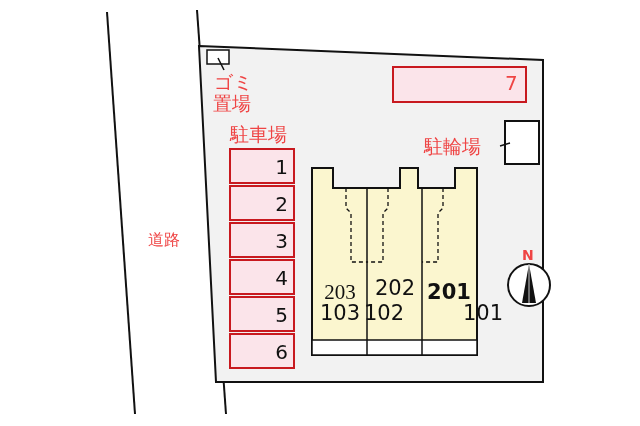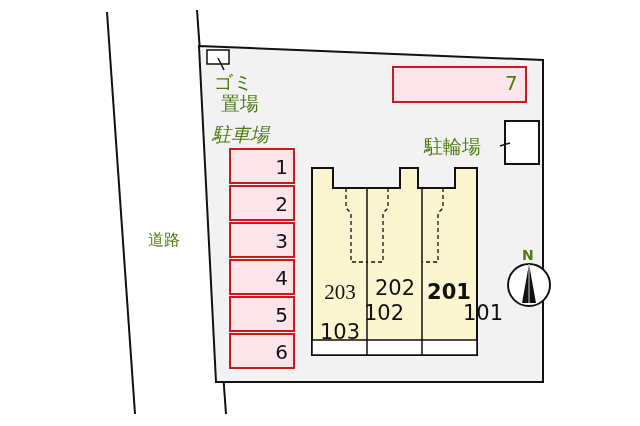--- a/index.html
+++ b/index.html
@@ -1,18 +1,18 @@
 <!DOCTYPE html>
 <html><head>
 <meta charset="utf-8">
 <style>
   html,body{margin:0;padding:0;background:#fff;}
   body{width:640px;height:426px;position:relative;overflow:hidden;font-family:"DejaVu Sans","Liberation Sans",sans-serif;color:#111;}
   svg{position:absolute;left:0;top:0;}
-  .lbl{position:absolute;font-size:19px;line-height:21px;white-space:nowrap;color:#4d7c0f;}
+  .lbl{position:absolute;font-size:19px;line-height:21px;white-space:nowrap;color:#ef4444;}
   .slot{position:absolute;left:229px;width:66px;height:36px;background:#fbe4ea;border:2px solid #c8191f;box-sizing:border-box;}
   .slot span{position:absolute;right:5px;top:5px;font-size:20px;line-height:24px;}
   .unit{position:absolute;font-size:21px;line-height:23px;text-align:center;width:52px;}
 </style>
 </head>
 <body>
 
 <svg width="640" height="426" viewBox="0 0 640 426">
 
   <line x1="107" y1="12" x2="135" y2="414" stroke="#111" stroke-width="2"></line>
@@ -38,23 +38,23 @@
   <rect x="393" y="67" width="133" height="35" fill="#fbe4ea" stroke="#c8191f" stroke-width="2"></rect>
 
   <circle cx="529" cy="285" r="21" fill="#fff" stroke="#111" stroke-width="2"></circle>
   <polygon points="529,264 522,303 536,303" fill="#111"></polygon>
   <line x1="529" y1="264" x2="529" y2="303" stroke="#fff" stroke-width="0.8"></line>
 </svg>
 
 <div class="lbl" style="left:148px;top:229px;font-size:16px;">道路</div>
 
 <div class="lbl" style="left:214px;top:72px;">ゴミ</div>
-<div class="lbl" style="left:213px;top:93px;margin-left:8px;">置場</div>
+<div class="lbl" style="left:213px;top:93px;">置場</div>
 
-<div class="lbl" style="left:212px;top:124px;font-style:italic;">駐車場</div>
+<div class="lbl" style="left:230px;top:124px;">駐車場</div>
 
 <div class="slot" style="top:148px;">
     <span>1</span>
   </div>
 <div class="slot" style="top:185px;">
     <span>2</span>
   </div>
 <div class="slot" style="top:222px;">
     <span>3</span>
   </div>
@@ -66,19 +66,19 @@
   </div>
 <div class="slot" style="top:333px;">
     <span>6</span>
   </div>
 
 <div class="lbl" style="left:505px;top:73px;font-size:20px;">7</div>
 
 <div class="lbl" style="left:424px;top:136px;">駐輪場</div>
 
 <div class="unit" style="left:314px;top:281px;font-family:Liberation Serif, serif;">203</div>
-<div class="unit" style="left:314px;top:302px;margin-top:19px;">103</div>
+<div class="unit" style="left:314px;top:302px;">103</div>
 <div class="unit" style="left:369px;top:277px;">202</div>
 <div class="unit" style="left:358px;top:302px;">102</div>
 <div class="unit" style="left:423px;top:281px;font-weight:bold;">201</div>
 <div class="unit" style="left:423px;top:302px;padding-left:34px;">101</div>
 
 <div class="lbl" style="left:522px;top:245px;font-size:14px;font-weight:bold;">N</div>
 
 </body></html>

